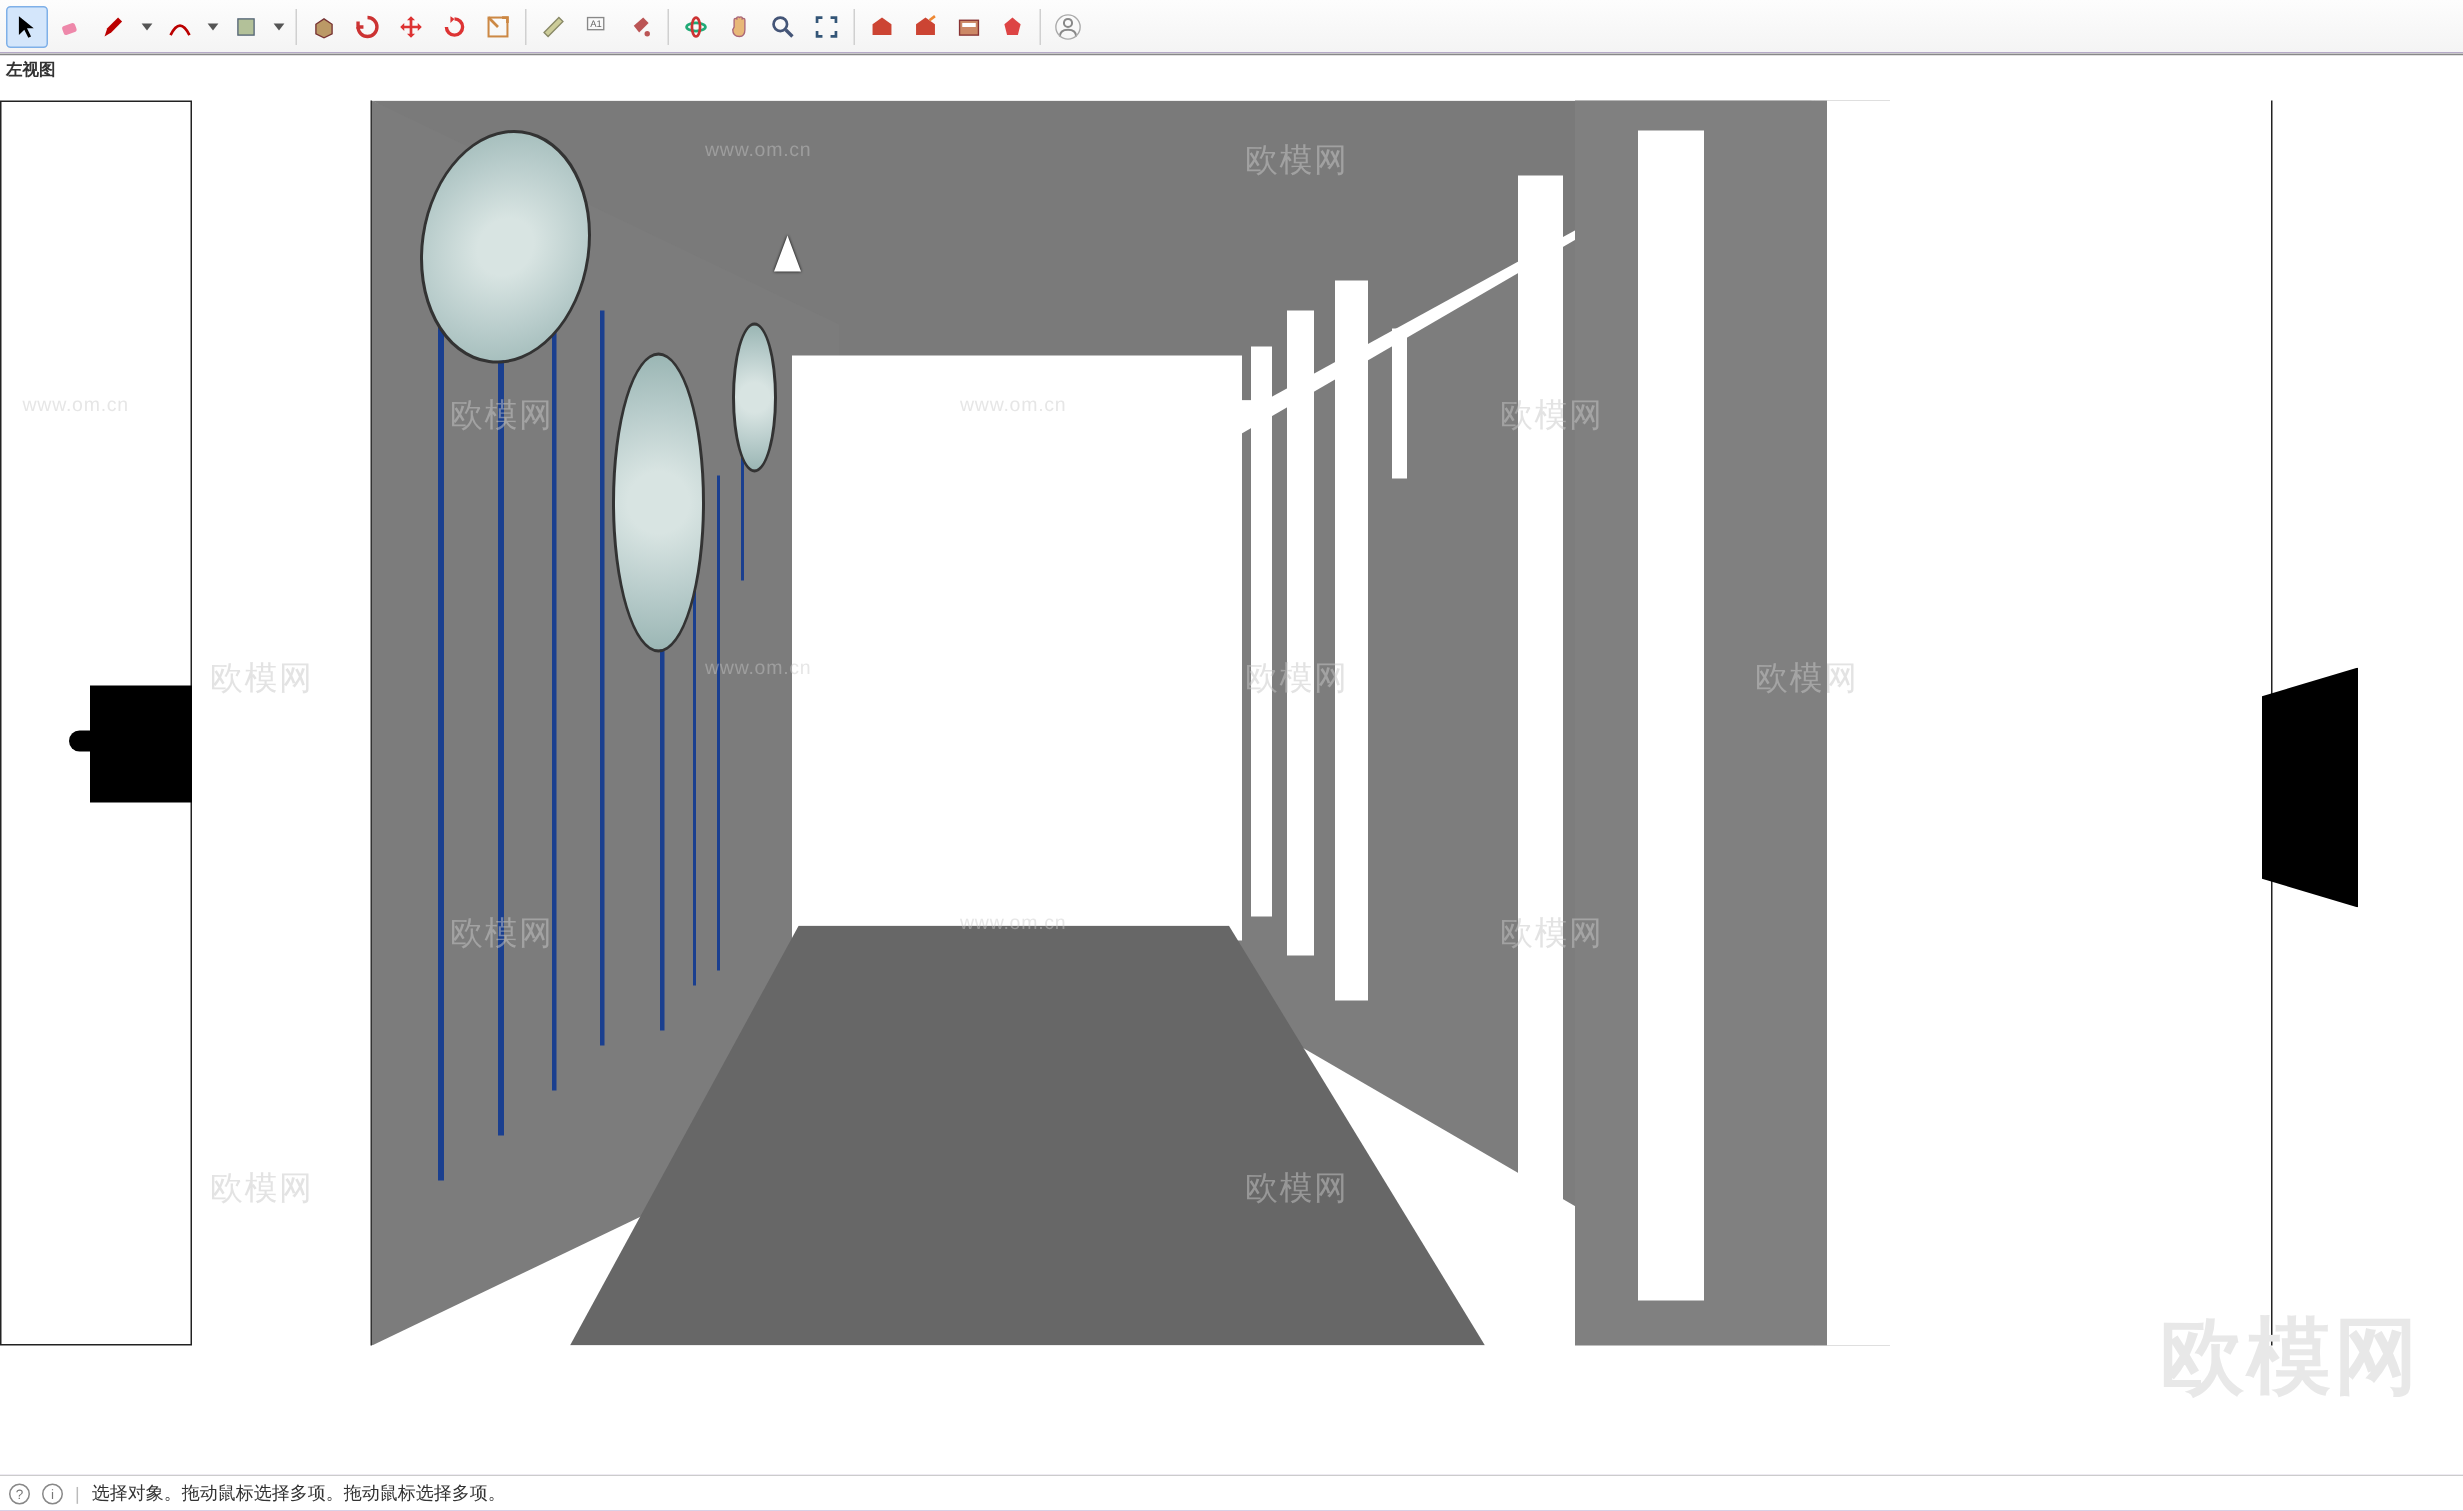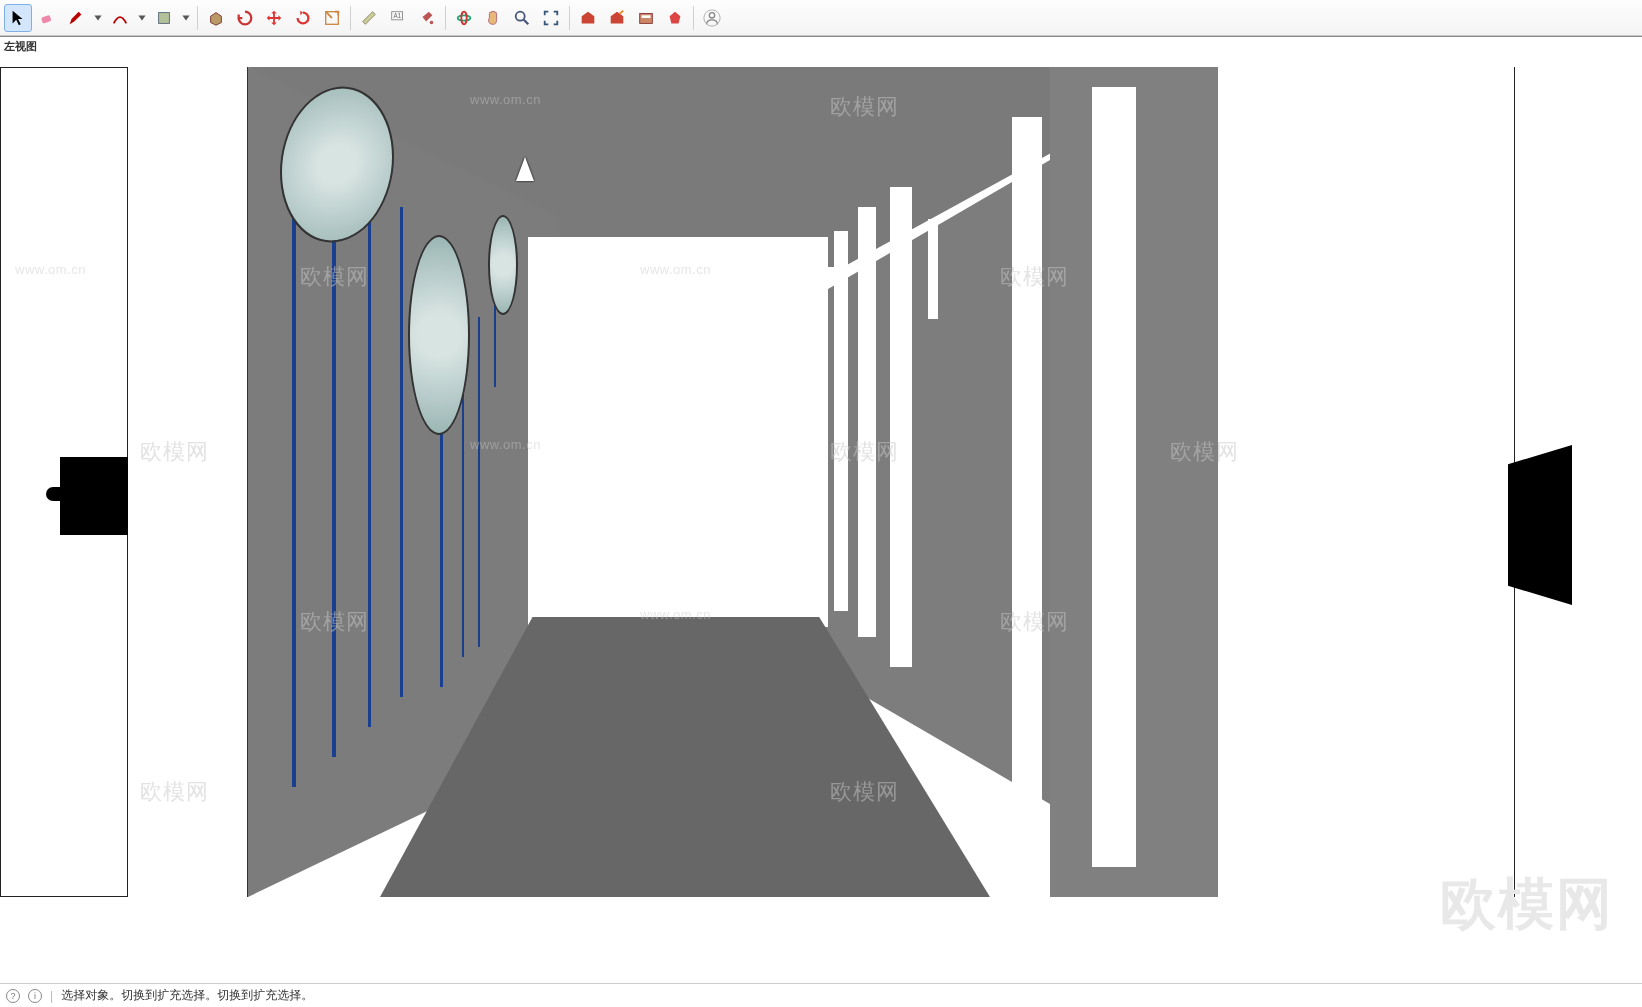--- a/index.html
+++ b/index.html
@@ -294,16 +294,16 @@
 
         <div class="brand">欧模网</div>
       </div>
     </div>
   </div>
 
   <div class="statusbar">
     <span class="status-icon">?</span>
     <span class="status-icon">i</span>
     <span class="status-sep">|</span>
-    <span>选择对象。切换到扩充选择。切换到扩充选择。</span>
+    <span>选择对象。拖动鼠标选择多项。拖动鼠标选择多项。</span>
   </div>
 
 </div>
 
 </body></html>

